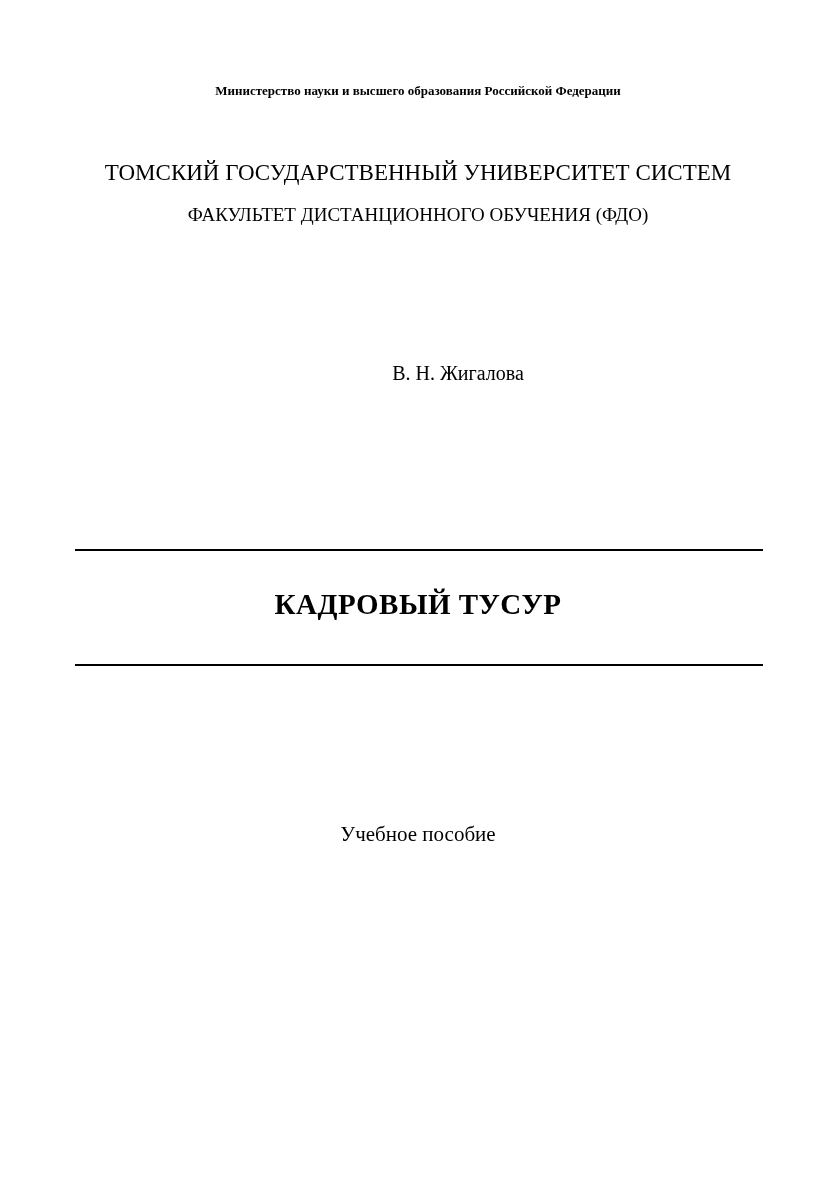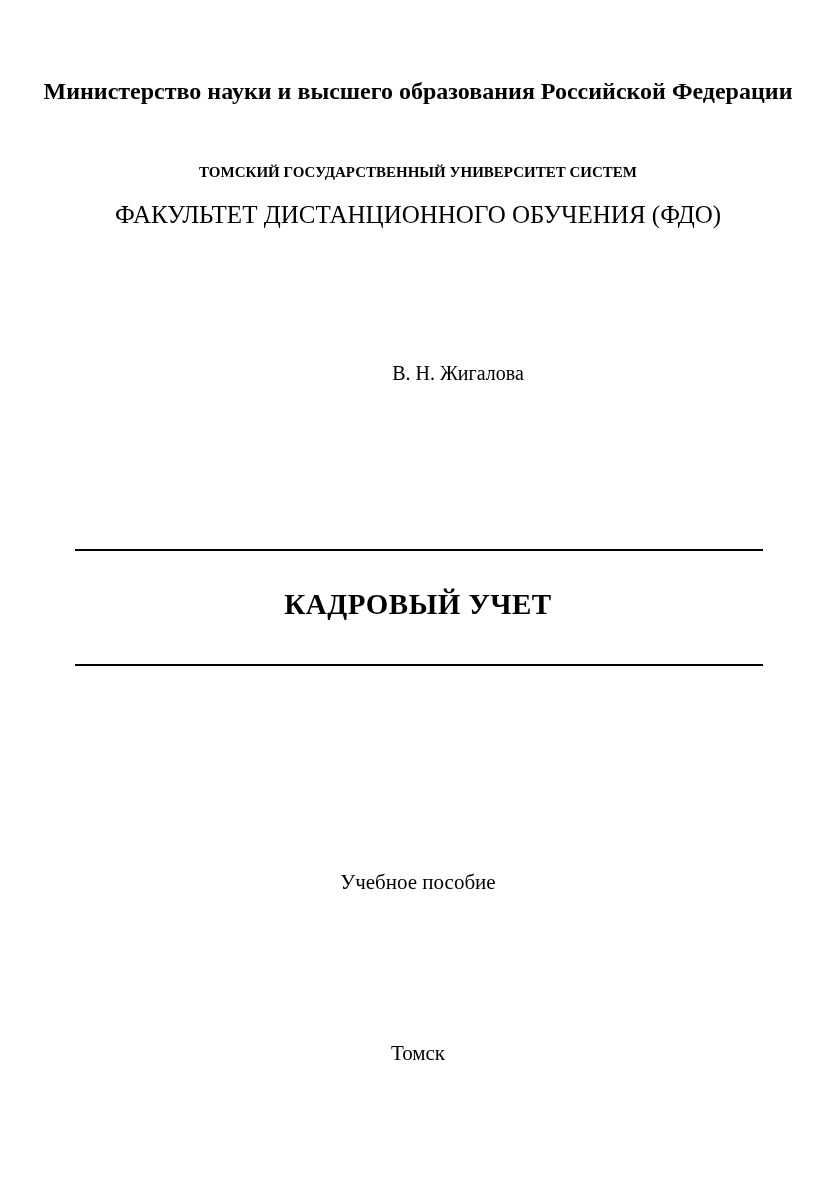--- a/index.html
+++ b/index.html
@@ -18,34 +18,34 @@
   }
   .center-text {
     position: absolute;
     left: 0;
     width: 100%;
     text-align: center;
     white-space: pre-line;
   }
   .ministry {
     top: 80px;
-    font-size: 24px;
+    font-size: 13px;
     font-weight: bold;
     line-height: 22px;
   }
   .university {
     top: 126px;
-    font-size: 15px;
-    font-weight: bold;
+    font-size: 23px;
+    font-weight: normal;
     line-height: 31px;
     text-transform: uppercase;
   }
   .faculty {
     top: 203px;
-    font-size: 25px;
+    font-size: 19px;
     font-weight: normal;
     line-height: 24px;
     text-transform: uppercase;
   }
   .author {
     top: 361px;
     font-size: 20px;
     line-height: 25px;
     padding-left: 40px;
   }
@@ -62,21 +62,20 @@
     top: 587px;
     font-size: 29px;
     font-weight: bold;
     letter-spacing: 0.5px;
     line-height: 34px;
   }
   .subtitle {
     top: 821px;
     font-size: 21px;
     line-height: 26px;
-    margin-top: 48px;
   }
   .imprint {
     top: 1014px;
     font-size: 21px;
     line-height: 26px;
   }
   .imprint div { line-height: 26px; }
 </style>
 </head>
 <body>
@@ -88,23 +87,22 @@
   <div class="center-text university">
     <div>ТОМСКИЙ ГОСУДАРСТВЕННЫЙ УНИВЕРСИТЕТ СИСТЕМ</div>
   </div>
 
   <div class="center-text faculty">ФАКУЛЬТЕТ ДИСТАНЦИОННОГО ОБУЧЕНИЯ (ФДО)</div>
 
   <div class="center-text author">В. Н. Жигалова</div>
 
   <div class="rule rule-top"></div>
 
-  <div class="center-text book-title">КАДРОВЫЙ УЧЕТ</div>
+  <div class="center-text book-title">КАДРОВЫЙ ТУСУР</div>
 
   <div class="rule rule-bottom"></div>
 
   <div class="center-text subtitle">Учебное пособие</div>
 
   <div class="center-text imprint">
-    <div>Томск</div>
   </div>
 
 </div>
 
 </body></html>

